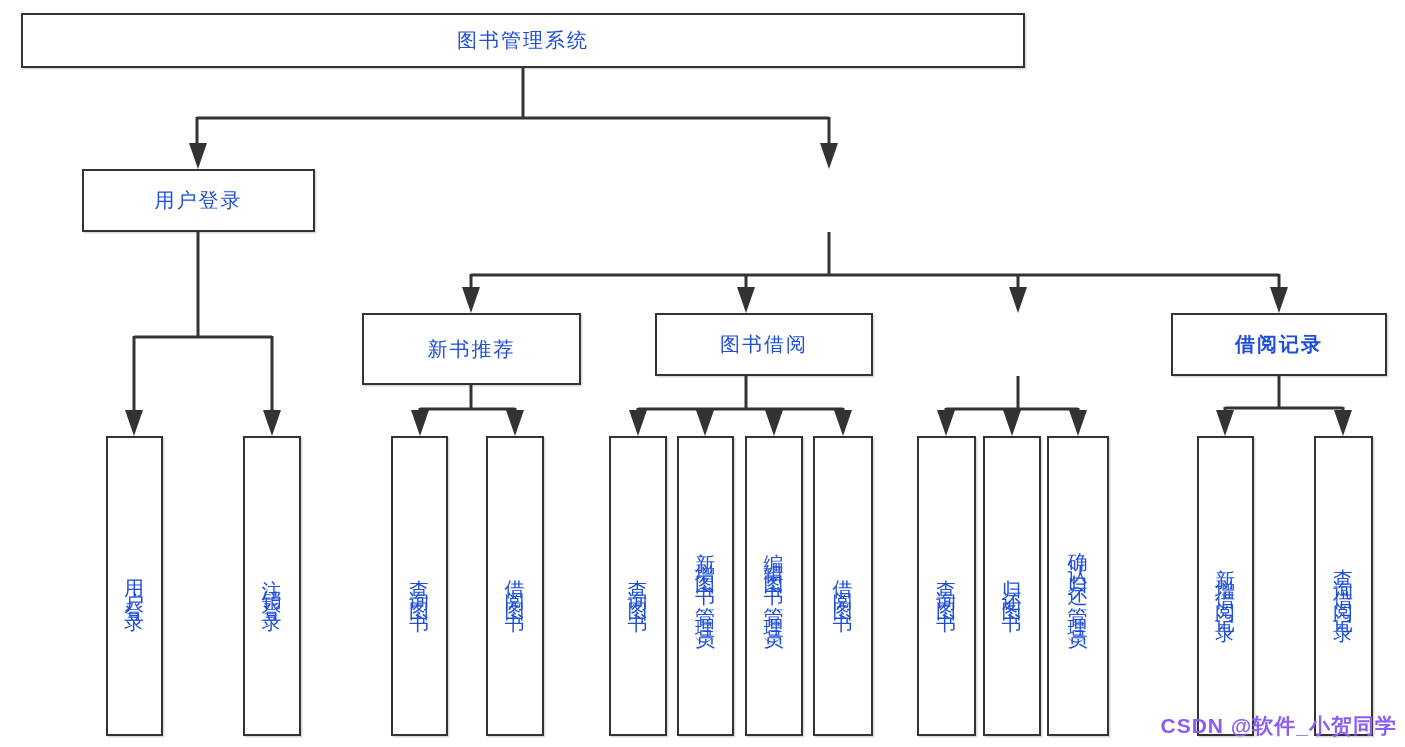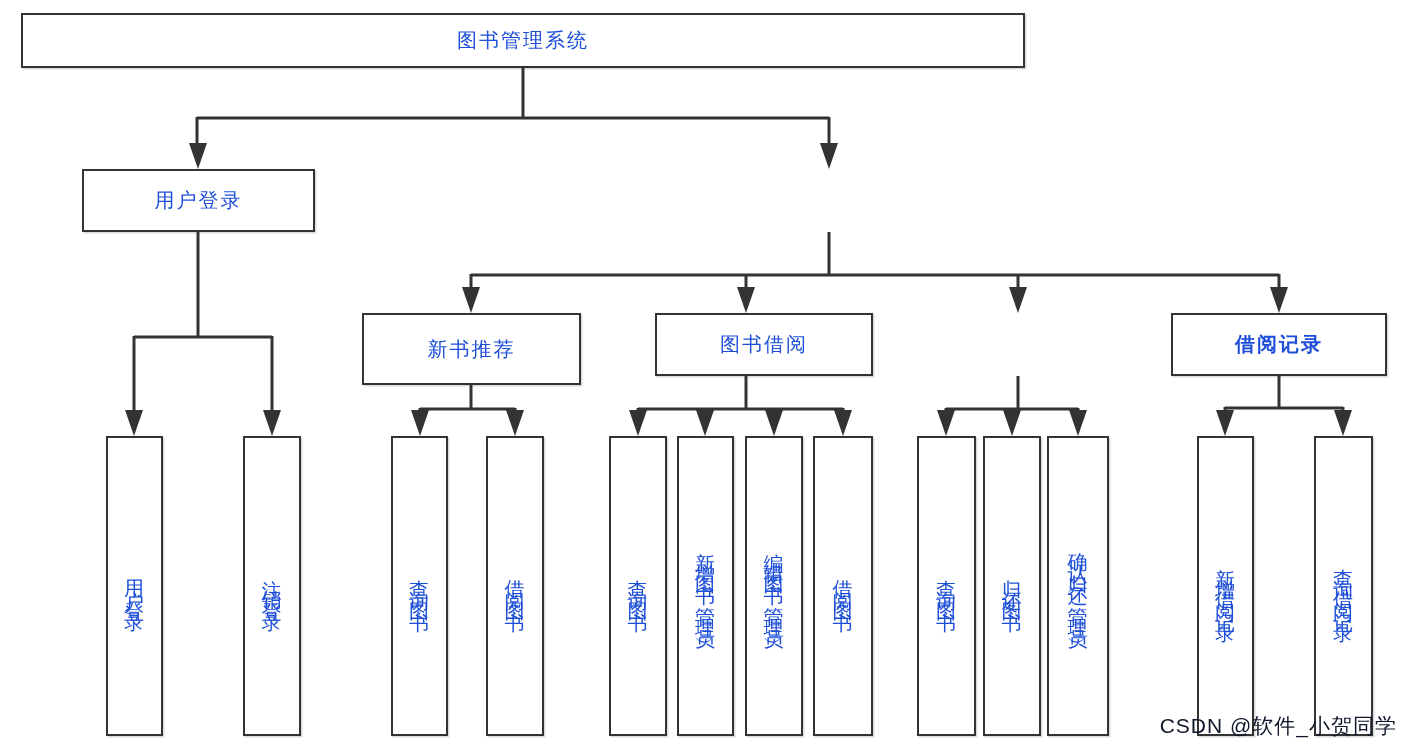--- a/index.html
+++ b/index.html
@@ -46,24 +46,25 @@
     font-size: 20px;
     letter-spacing: 11px;
     line-height: 1;
     text-align: center;
   }
   .watermark {
     position: absolute;
     right: 8px;
     bottom: 7px;
     font-size: 21px;
-    color: #0f172a;
+    color: #8b5cf6;
     letter-spacing: 1px;
     z-index: 5;
     white-space: nowrap;
+    font-weight: bold;
   }
 </style>
 </head>
 <body>
 
 <div class="stage">
 
   <svg class="connectors" width="1405" height="747" viewBox="0 0 1405 747">
     <g stroke="#333333" stroke-width="3" fill="none">
 

